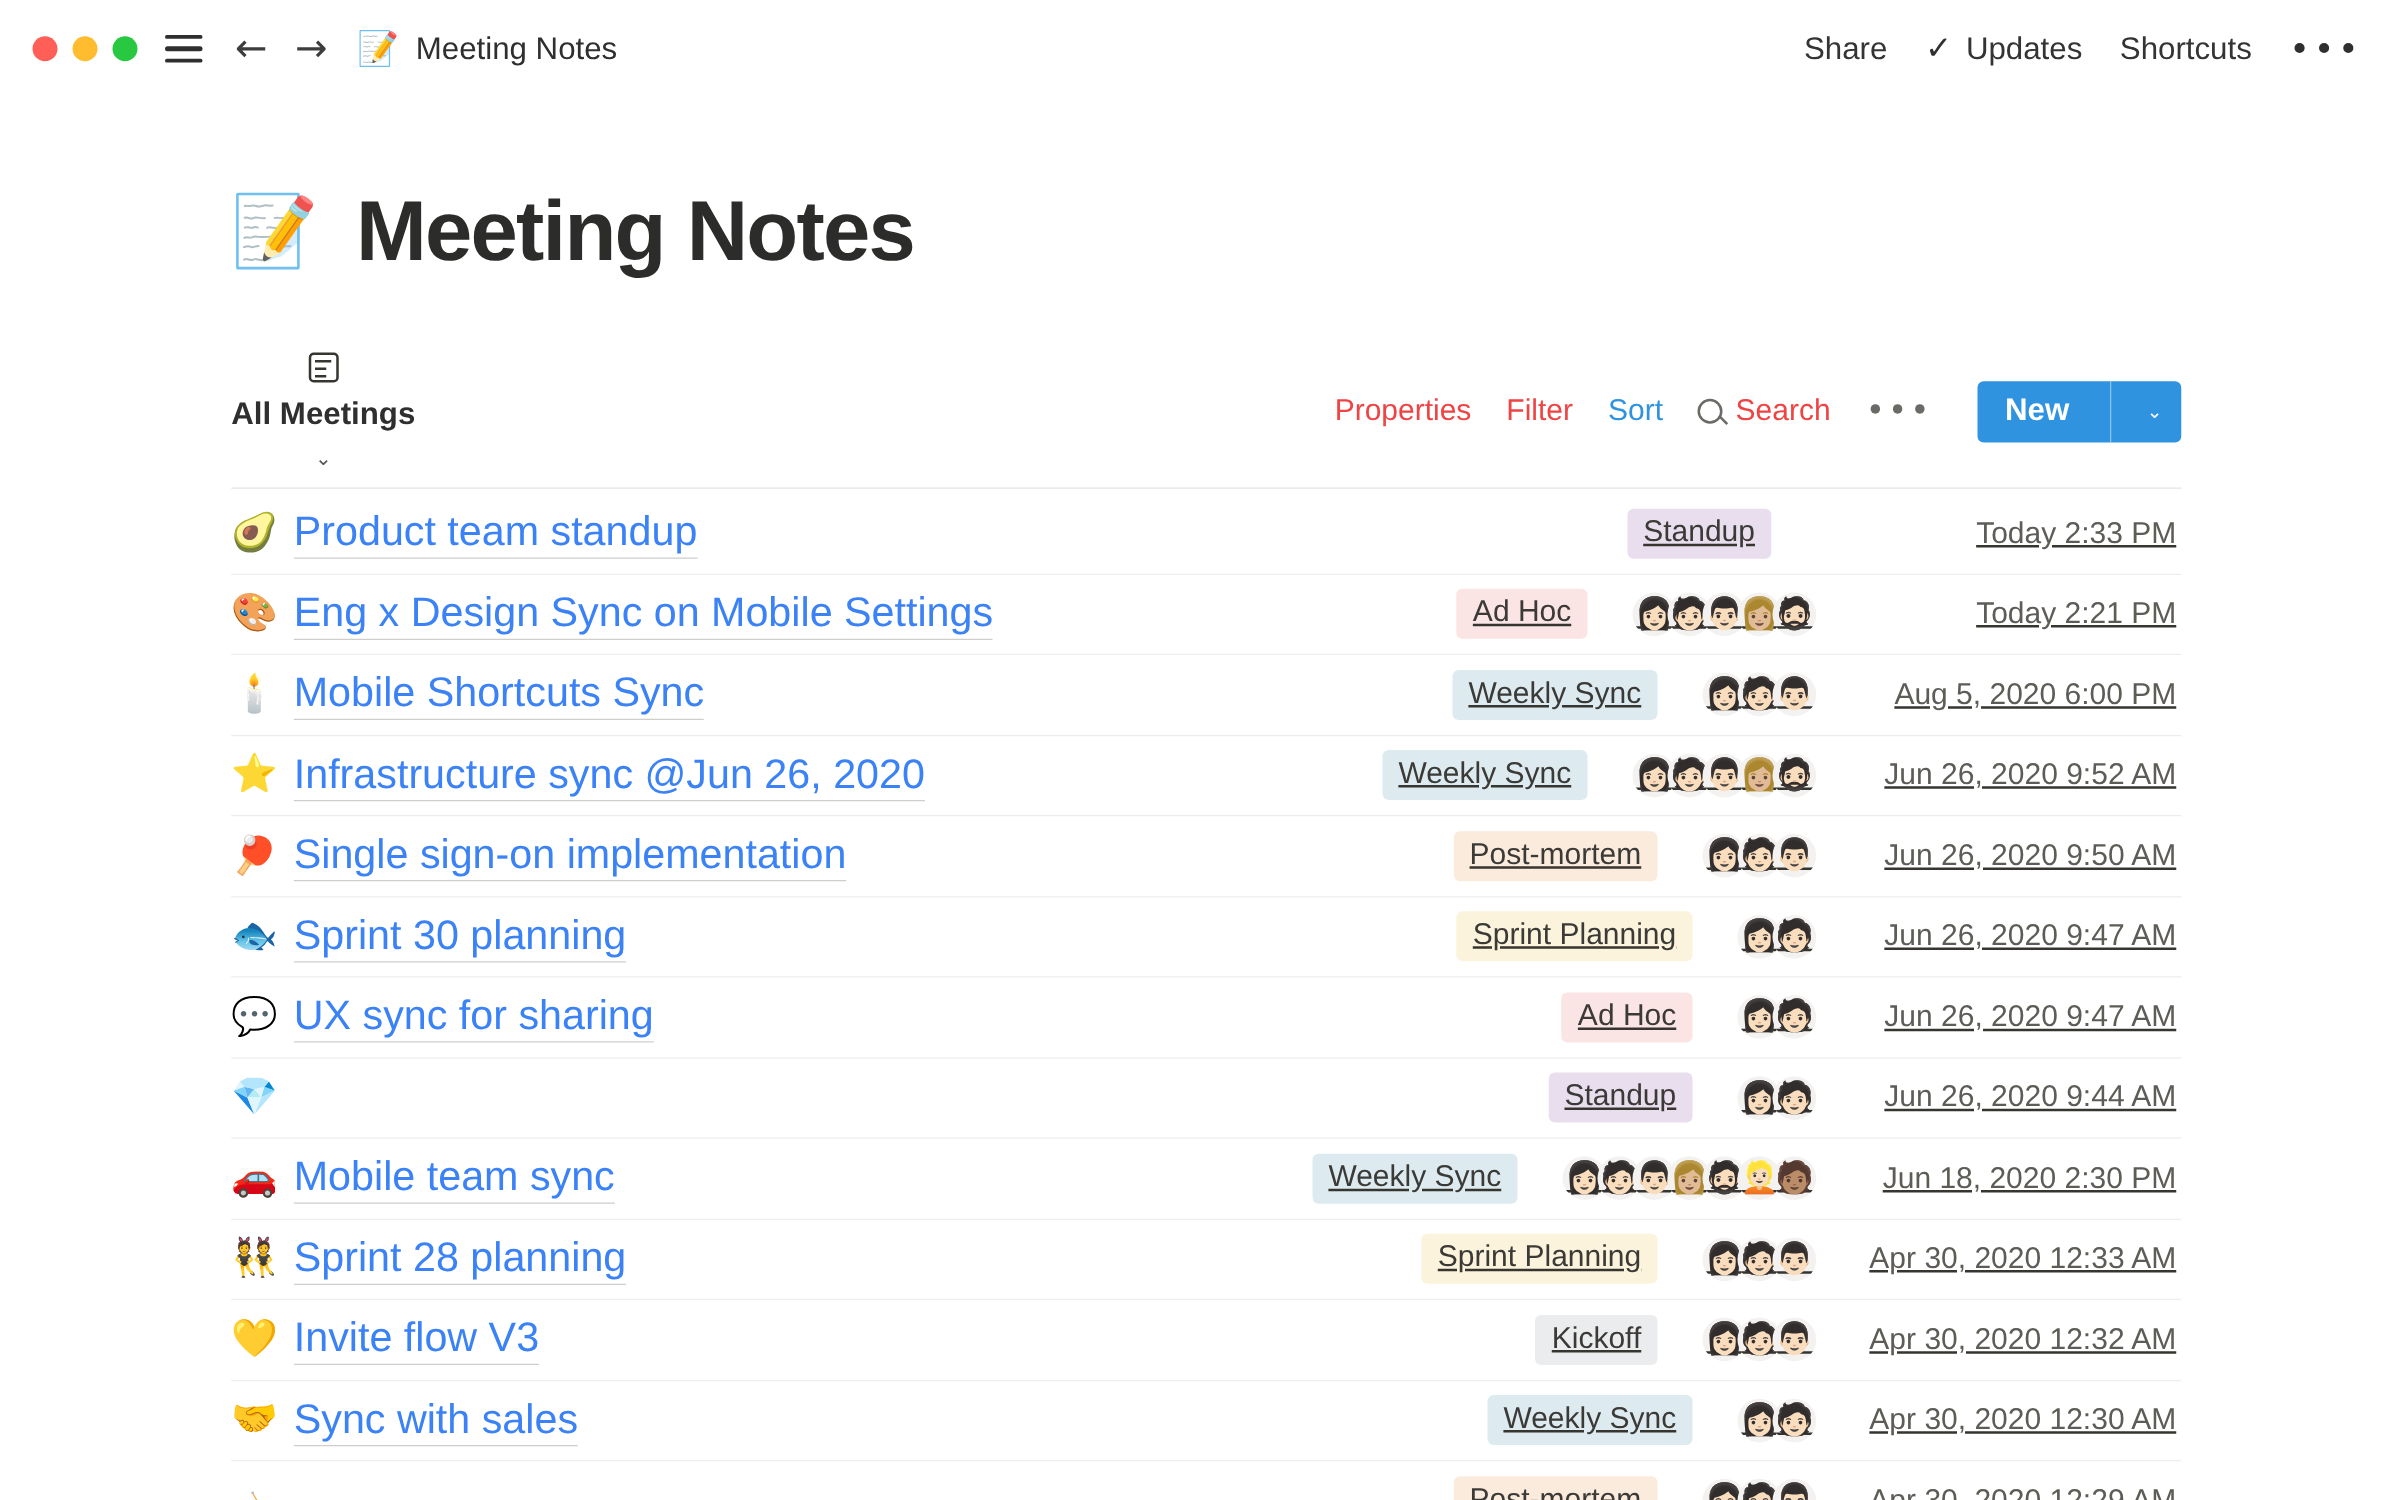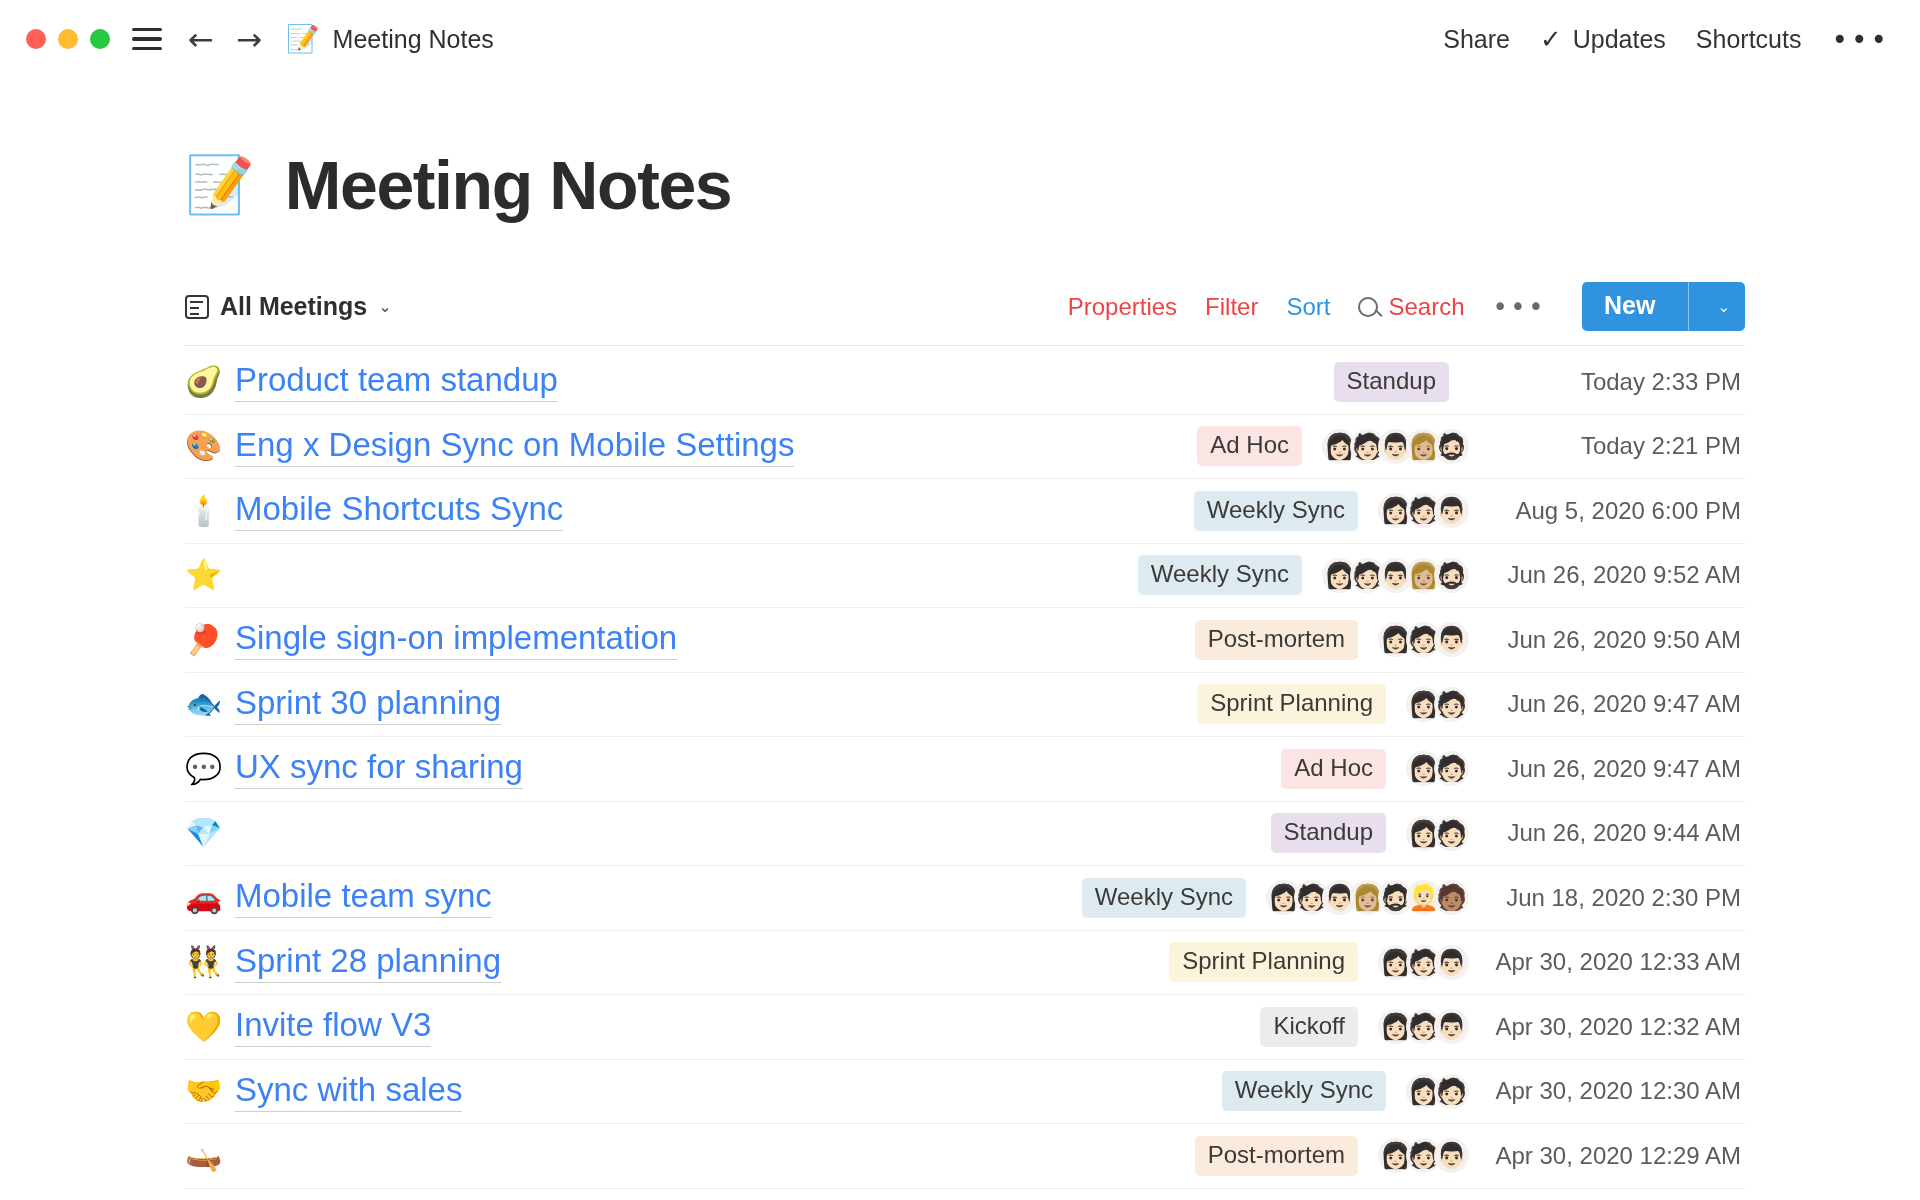--- a/index.html
+++ b/index.html
@@ -101,20 +101,21 @@
     display: flex;
     align-items: center;
     padding-bottom: 14px;
     border-bottom: 1px solid #e6e5e2;
   }
   .view-tab {
     display: flex;
     align-items: center;
     gap: 11px;
     cursor: pointer;
+    flex-direction: column;
   }
   .view-icon {
     width: 24px; height: 24px;
     border: 2.4px solid #37352f;
     border-radius: 4px;
     position: relative;
   }
   .view-icon::before, .view-icon::after {
     content: "";
     position: absolute;
@@ -201,21 +202,22 @@
     border-bottom: 1.6px solid #cfcecb;
     padding-bottom: 2px;
     cursor: pointer;
     white-space: nowrap;
   }
 
   .row-right {
     margin-left: auto;
     display: flex;
     align-items: center;
-    gap: 0;
+    gap: 16px;
+    text-decoration: underline;
   }
   .tag {
     font-size: 24px;
     padding: 5px 13px 7px;
     border-radius: 5px;
     white-space: nowrap;
     color: #3b3a37;
   }
   .avatars {
     display: flex;
@@ -350,20 +352,21 @@
               <span class="av">👩🏻</span>
               <span class="av">🧑🏻</span>
               <span class="av">👨🏻</span>
             </span>
             <span class="date">Aug 5, 2020 6:00 PM</span>
           </div>
         </div>
         <div class="row">
           <div class="row-left">
             <span class="row-emoji">⭐</span>
+            <span class="row-title">Infrastructure sync @Jun 26, 2020</span>
           </div>
           <div class="row-right">
             <span class="tag" style="background: rgb(221, 235, 241);">Weekly Sync</span>
             <span class="avatars">
               <span class="av">👩🏻</span>
               <span class="av">🧑🏻</span>
               <span class="av">👨🏻</span>
               <span class="av">👩🏼</span>
               <span class="av">🧔🏻</span>
             </span>

